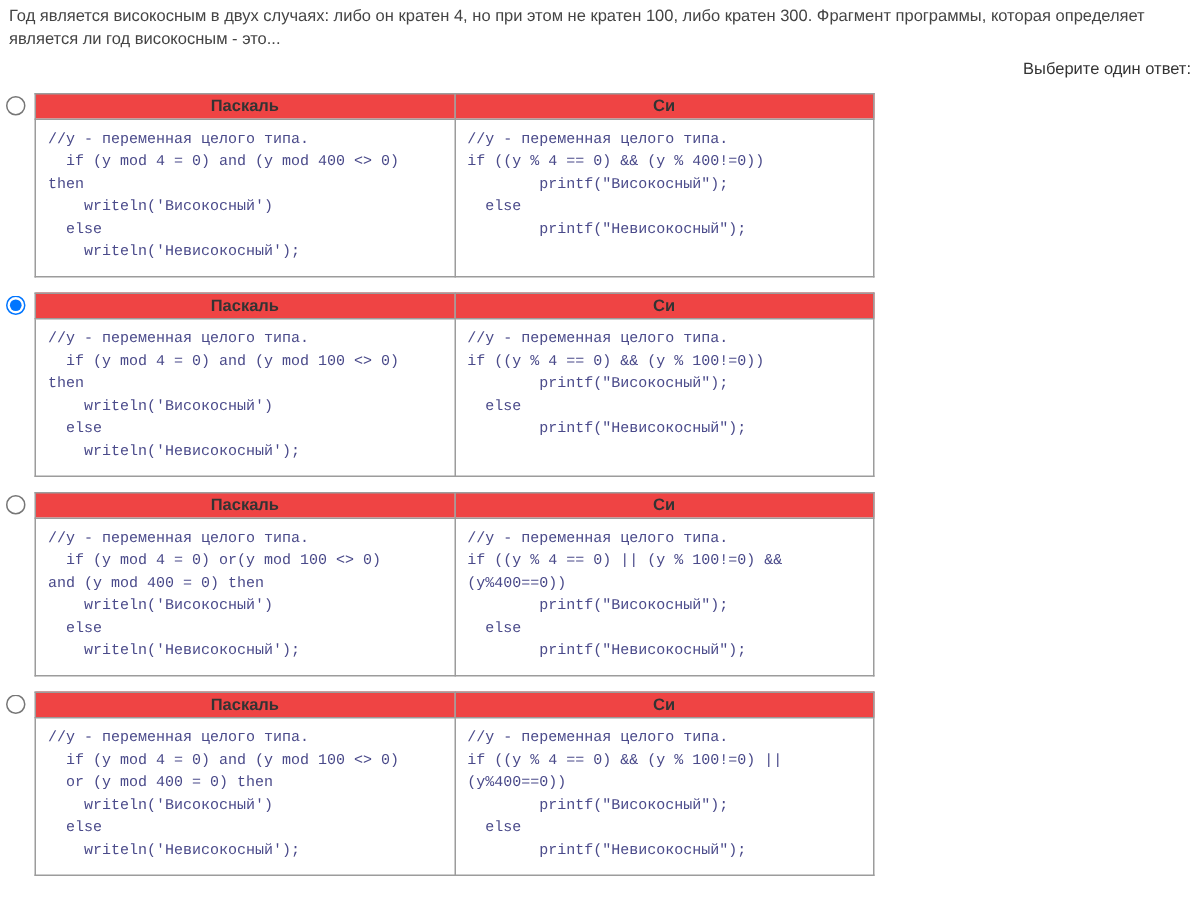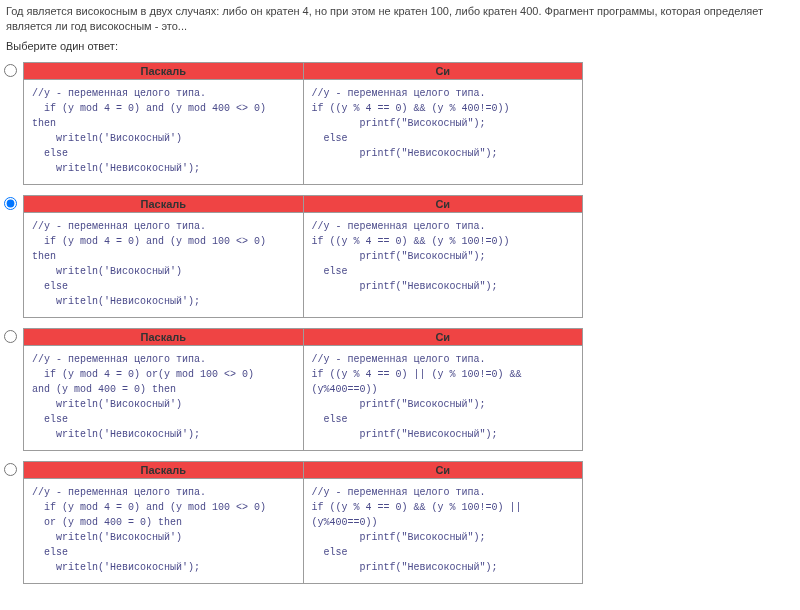--- a/index.html
+++ b/index.html
@@ -1,30 +1,30 @@
 <!DOCTYPE html>
 <html><head>
 <meta charset="utf-8">
 <style>
   html,body{margin:0;padding:0;font-family:Arial,Helvetica,sans-serif;font-size:11px;color:#333;background:#fff;}
   body{width:800px;}
   .stem{padding:4px 6px 2px 6px;color:#444;line-height:1.35;}
-  .prompt{padding:4px 6px 8px 6px;color:#333;}
+  .prompt{padding:4px 6px 8px 6px;color:#333;text-align:right;}
   .opt-row{display:flex;align-items:flex-start;padding:2px 0 8px 2px;}
   .radio{margin:2px 6px 0 2px;}
   .opt-body{flex:1;margin-right:10px;}
   table.codetab{border-collapse:collapse;width:560px;table-layout:fixed;}
   table.codetab th{border:1px solid #9c9c9c;background:#ef4444;font-weight:bold;text-align:center;padding:2px 4px;font-size:11px;}
   table.codetab td{border:1px solid #9c9c9c;vertical-align:top;padding:6px 8px 8px 8px;}
   pre.code{font-family:"Courier New",monospace;font-size:10px;line-height:1.5;color:#4a4a8a;margin:0;white-space:pre;}
 </style>
 </head>
 <body>
 
-<div class="stem">Год является високосным в двух случаях: либо он кратен 4, но при этом не кратен 100, либо кратен 400. Фрагмент программы, которая определяет является ли год високосным - это...</div>
+<div class="stem">Год является високосным в двух случаях: либо он кратен 4, но при этом не кратен 100, либо кратен 300. Фрагмент программы, которая определяет является ли год високосным - это...</div>
 <div class="prompt">Выберите один ответ:</div>
 
 <div id="options">
     <div class="opt-row">
       <input type="radio" name="q" class="radio" style="">
       <div class="opt-body">
         <table class="codetab">
           <thead>
             <tr>
               <th>Паскаль</th>

